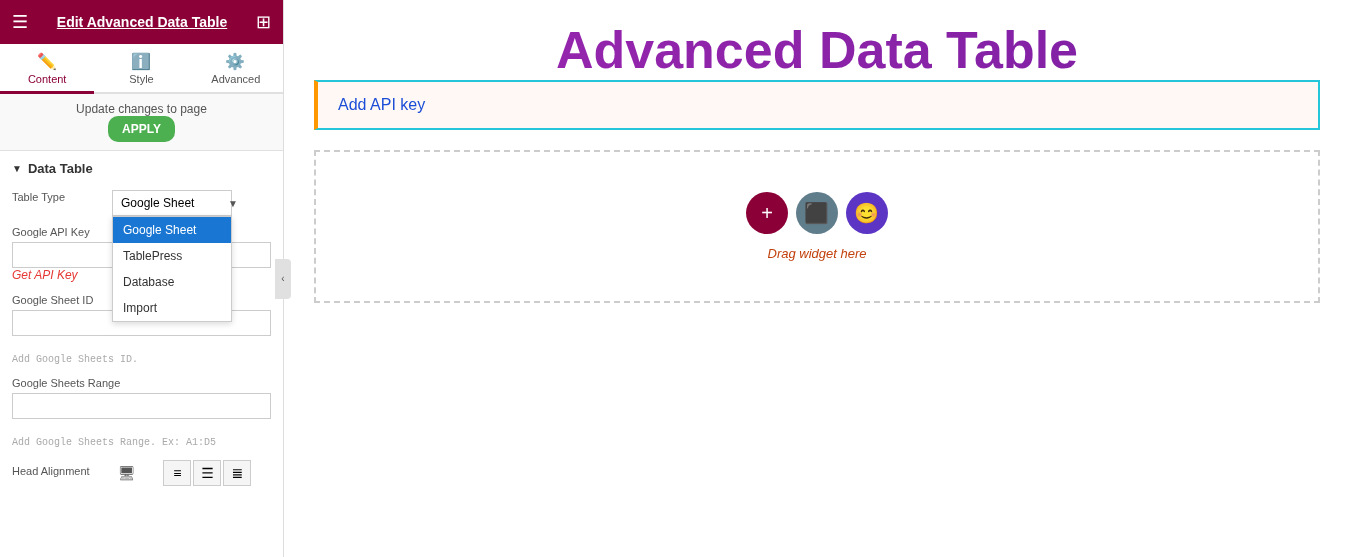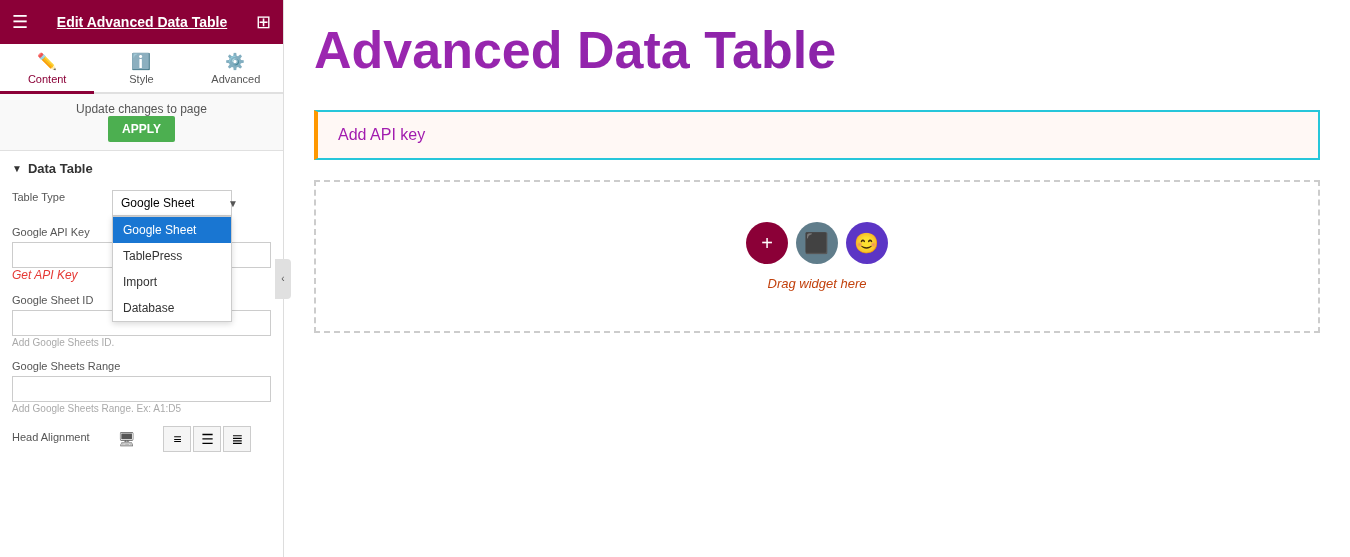--- a/index.html
+++ b/index.html
@@ -83,21 +83,21 @@
       color: #555;
     }
     .apply-btn {
       background: #4caf50;
       color: #fff;
       border: none;
       padding: 6px 14px;
       font-size: 12px;
       font-weight: bold;
       cursor: pointer;
-      border-radius: 2px;
+      border-radius: 10px;
     }
 
     
     .panel-body {
       flex: 1;
       overflow-y: auto;
       padding: 10px 12px;
     }
 
     .section-header {
@@ -183,21 +183,22 @@
 
     .text-input {
       width: 100%;
       padding: 5px 8px;
       border: 1px solid #ccc;
       font-size: 12px;
     }
     .hint-text {
       font-size: 10px;
       color: #aaa;
-      margin-top: 1px;
+      margin-top: 18px;
+      font-family: Liberation Mono, monospace;
     }
     .link-text {
       font-size: 12px;
       color: #e53935;
       cursor: pointer;
       font-style: italic;
     }
 
     .alignment-group {
       display: flex;
@@ -239,30 +240,30 @@
       overflow-y: auto;
     }
 
     .page-title {
       font-size: 52px;
       font-weight: 900;
       background: linear-gradient(to right, #9c27b0, #7b1fa2);
       -webkit-background-clip: text;
       -webkit-text-fill-color: transparent;
       background-clip: text;
-      margin-bottom: 30px;
+      text-align: center;
     }
 
     .api-key-box {
       border: 2px solid #26c6da;
       border-left: 4px solid #ff9800;
       background: #fff8f5;
       padding: 14px 20px;
       font-size: 16px;
-      color: #a21caf;
+      color: #1d4ed8;
       margin-bottom: 20px;
     }
 
     .drag-widget-box {
       border: 2px dashed #ccc;
       display: flex;
       flex-direction: column;
       align-items: center;
       justify-content: center;
       padding: 40px 20px;
@@ -359,22 +360,22 @@
           <option>Google Sheet</option>
           <option>TablePress</option>
           <option>Database</option>
           <option>Import</option>
         </select>
         <span class="select-arrow">▼</span>
         
         <div class="dropdown-menu">
           <div class="dropdown-item selected">Google Sheet</div>
           <div class="dropdown-item">TablePress</div>
+          <div class="dropdown-item">Database</div>
           <div class="dropdown-item">Import</div>
-          <div class="dropdown-item">Database</div>
         </div>
       </div>
     </div>
 
     <div class="field-row">
       <div class="field-label">Google API Key</div>
       <input type="text" class="text-input" value="" style="">
       <div class="link-text">Get API Key</div>
     </div>
 

